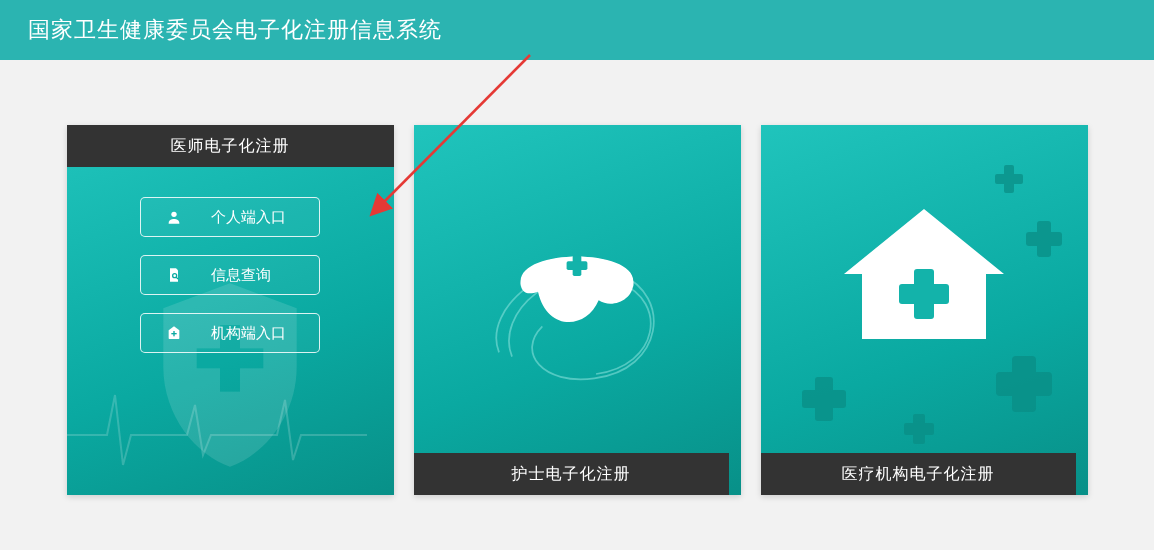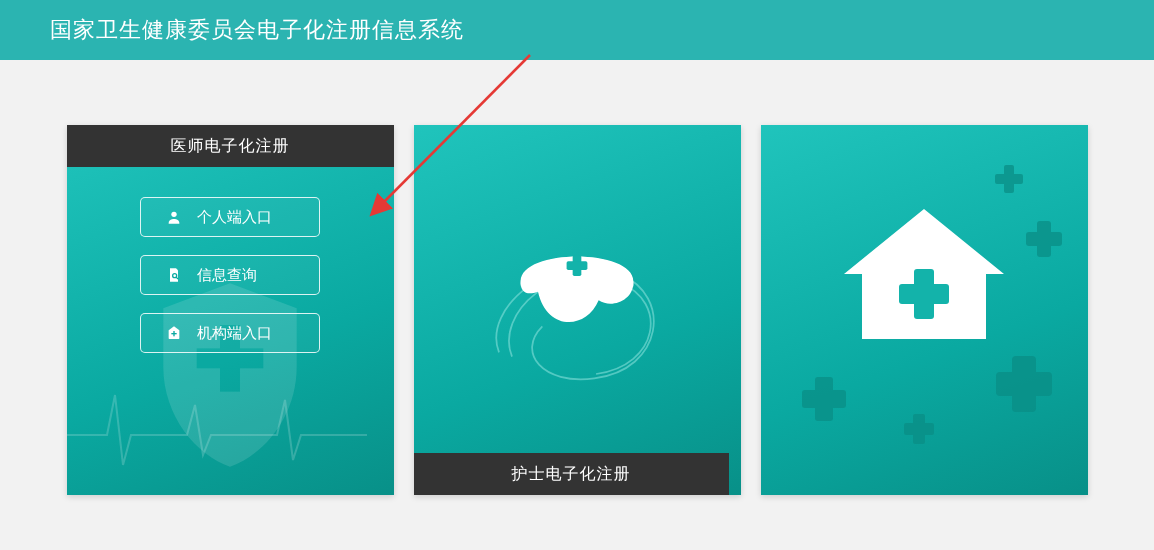--- a/index.html
+++ b/index.html
@@ -9,21 +9,21 @@
     height: 550px;
     font-family: "Microsoft YaHei", "PingFang SC", Arial, sans-serif;
     background: #f2f2f2;
     overflow: hidden;
   }
   .header {
     background: #2bb4b1;
     height: 60px;
     display: flex;
     align-items: center;
-    padding-left: 50px;
+    padding-left: 28px;
     box-sizing: border-box;
   }
   .header-title {
     color: #fff;
     font-size: 22px;
     letter-spacing: 1px;
   }
   .cards-row {
     position: relative;
     display: flex;
@@ -62,21 +62,21 @@
   }
   .card-btn {
     width: 180px;
     height:40px;
     border:1px solid rgba(255,255,255,0.85);
     border-radius:5px;
     background: rgba(255,255,255,0.04);
     color:#fff;
     display:flex;
     align-items:center;
-    gap:14px;
+    gap:28px;
     padding-left:24px;
     box-sizing:border-box;
     font-size:15px;
     cursor:pointer;
   }
   .card-btn .icon-slot {
     width:18px;
     height:18px;
     display:flex;
     align-items:center;
@@ -224,20 +224,21 @@
         </g>
 
         <g transform="translate(150 130)">
           <path d="M0 -70 L80 -5 L62 -5 L62 60 L-62 60 L-62 -5 L-80 -5 Z" fill="#ffffff"></path>
 
           <rect x="-10" y="-10" width="20" height="50" rx="3" fill="#13b3aa"></rect>
           <rect x="-25" y="5" width="50" height="20" rx="3" fill="#13b3aa"></rect>
         </g>
       </svg>
     </div>
+    <div class="card-title-bar dark-bottom">医疗机构电子化注册</div>
   </div>
 
 </div>
 
 <svg class="arrow-overlay" style="left:0;top:0" width="1154" height="550">
   <defs>
     <marker id="arrowhead" markerWidth="9" markerHeight="9" refX="7" refY="4.5" orient="auto">
       <polygon points="0 0, 9 4.5, 0 9" fill="#e53935"></polygon>
     </marker>
   </defs>

